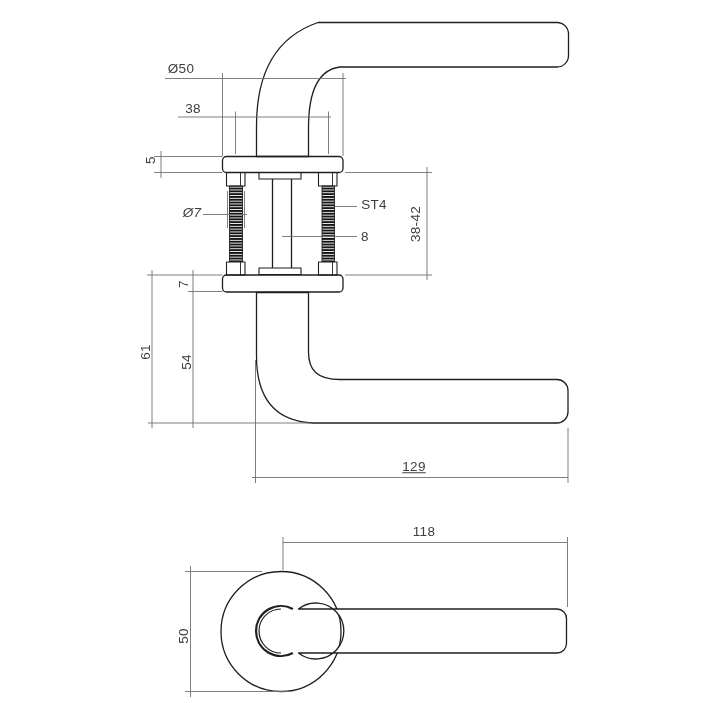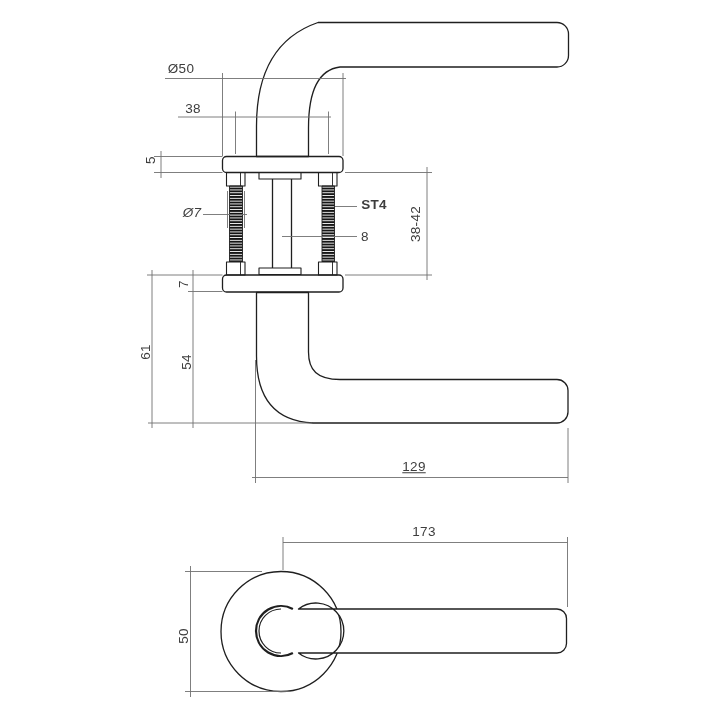--- a/index.html
+++ b/index.html
@@ -154,31 +154,31 @@
   </svg>
 
   <span class="dim-label" style="left:181px; top:69px;">Ø50</span>
 
   <span class="dim-label" style="left:193px; top:109px;">38</span>
 
   <span class="dim-label rot" style="left:151px; top:160px;">5</span>
 
   <span class="dim-label" style="left:192px; top:213px;font-style:italic;">Ø7</span>
 
-  <span class="dim-label" style="left:374px; top:205px;font-weight:bold;">ST4</span>
+  <span class="dim-label" style="left:374px; top:205px;">ST4</span>
 
   <span class="dim-label" style="left:365px; top:237px;">8</span>
 
   <span class="dim-label rot" style="left:416px; top:224px;">38-42</span>
 
   <span class="dim-label rot" style="left:184px; top:284px;">7</span>
 
   <span class="dim-label rot" style="left:146px; top:352px;">61</span>
 
   <span class="dim-label rot" style="left:187px; top:362px;">54</span>
 
   <span class="dim-label" style="left:414px; top:467px;text-decoration:underline;">129</span>
 
-  <span class="dim-label" style="left:424px; top:532px;">173</span>
+  <span class="dim-label" style="left:424px; top:532px;">118</span>
 
   <span class="dim-label rot" style="left:184px; top:636px;">50</span>
 
 </div>
 
 </body></html>

